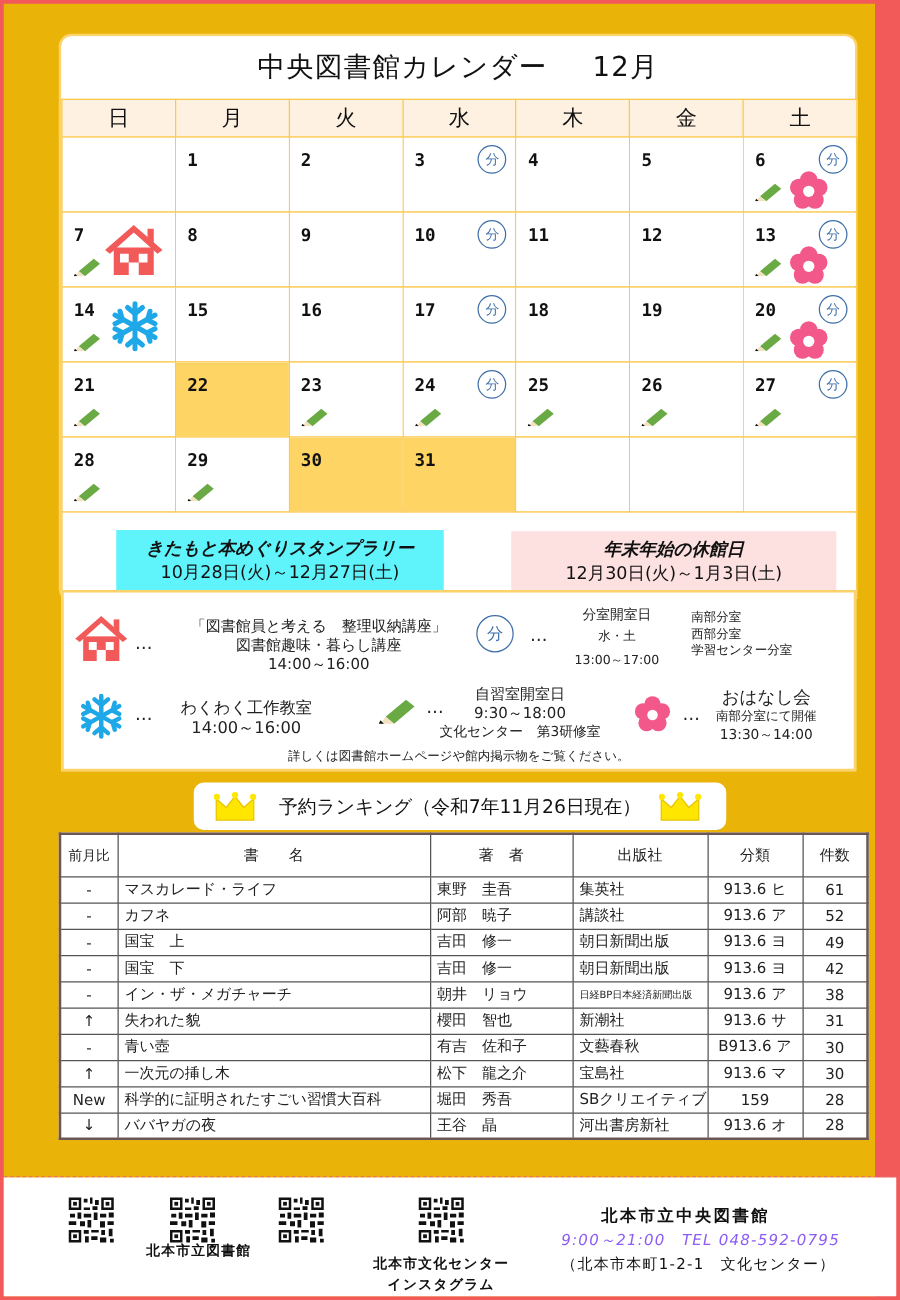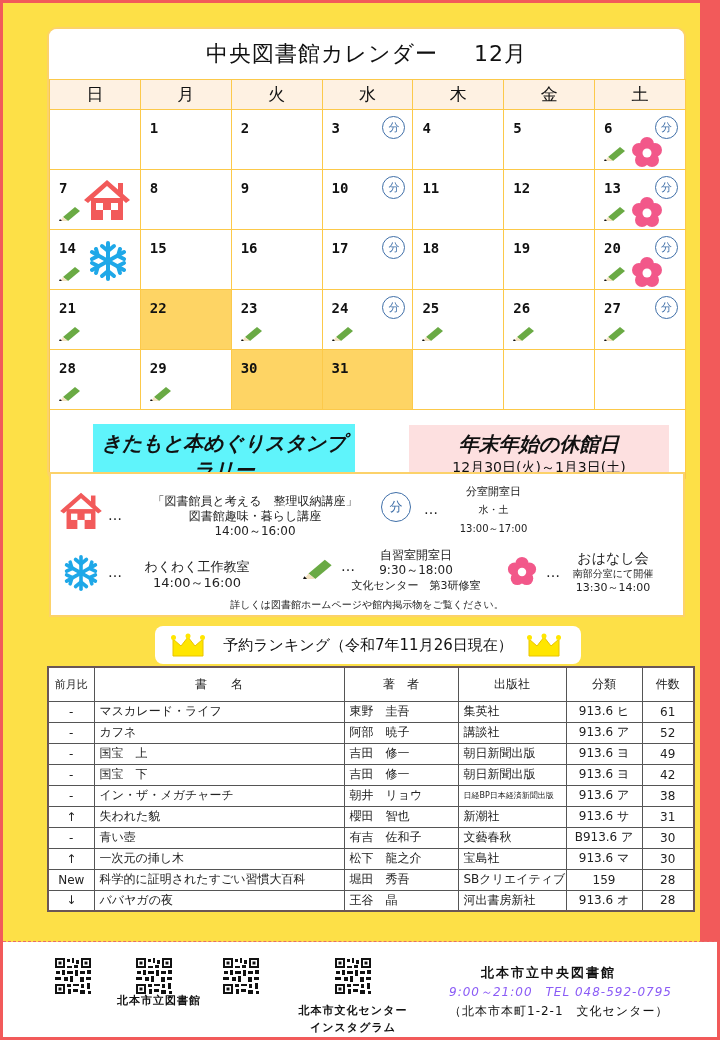--- a/index.html
+++ b/index.html
@@ -4,21 +4,21 @@
 <style>
   * { box-sizing: border-box; margin: 0; padding: 0; }
   html, body { width: 720px; height: 1040px; overflow: hidden; }
   body {
     font-family: "DejaVu Sans", sans-serif;
     background: #f25a5a;
     position: relative;
   }
   .page {
     position: absolute; left: 3px; top: 3px; width: 697px; height: 1034px;
-    background: #fde047;
+    background: #eab308;
   }
   
   .cal-wrap {
     position: absolute; left: 44px; top: 24px; width: 639px;
     border: 2px solid #fcd26a; border-radius: 10px; background: #fdf0d6;
   }
   .cal-title {
     height: 50px; background: #fff; border-radius: 8px 8px 0 0;
     display: flex; align-items: center; justify-content: center;
     font-size: 22px; color: #111; letter-spacing: 1px;
@@ -50,21 +50,21 @@
   .banner-row td { height: 60px; background:#fff; padding: 0; }
   .banner-inner { position: relative; height: 60px; }
   .banner-stamp {
     position: absolute; left: 34px; top: 6px; width: 262px; height: 48px;
     background: #5ff4fb; text-align: center;
   }
   .banner-holiday {
     position: absolute; left: 336px; top: 7px; width: 260px; height: 47px;
     background: #fde0e0; text-align: center; margin-left: 14px;
   }
-  .banner-title { font-style: italic; font-size: 20px; margin-top: 6px; color: #111; font-weight: bold;}
+  .banner-title { font-style: italic; font-size: 14px; margin-top: 6px; color: #111; font-weight: bold;}
   .banner-sub { font-size: 14px; color: #111; margin-top: 1px; }
 
   
   .legend {
     position: absolute; left: 46px; top: 469px; width: 636px; height: 145px;
     background: #fff; border: 2px solid #fcd26a;
   }
   .legend .txt { position: absolute; text-align: center; color: #222; font-size: 12px; line-height: 15px; }
   .dots { position: absolute; font-size: 14px; color: #222; letter-spacing: 1px; }
   .legend .small { font-size: 10px; }
@@ -355,20 +355,25 @@
       <div>14:00～16:00</div>
     </div>
 
     <div class="bunshitsu" style="left:330px;top:18px;right:auto;width:30px;height:30px;font-size:13px">分</div>
     <span class="dots" style="left:373px;top:27px">…</span>
     <div class="txt" style="left:400px;top:10px;width:85px;font-size:11px">
       <div>分室開室日</div>
       <div class="small" style="margin-top:3px">水・土</div>
       <div class="small" style="margin-top:4px">13:00～17:00</div>
     </div>
+    <div class="txt" style="left:502px;top:14px;text-align:left;font-size:10px;line-height:13px">
+      <div>南部分室</div>
+      <div>西部分室</div>
+      <div>学習センター分室</div>
+    </div>
 
     <svg style="position:absolute;left:12px;top:80px;width:36px;height:38px">
         <use href="#sym-snow"></use>
       </svg>
     <span class="dots" style="left:57px;top:90px">…</span>
     <div class="txt" style="left:86px;top:85px;width:120px;font-size:13px;line-height:16px">
       <div>わくわく工作教室</div>
       <div>14:00～16:00</div>
     </div>
 

